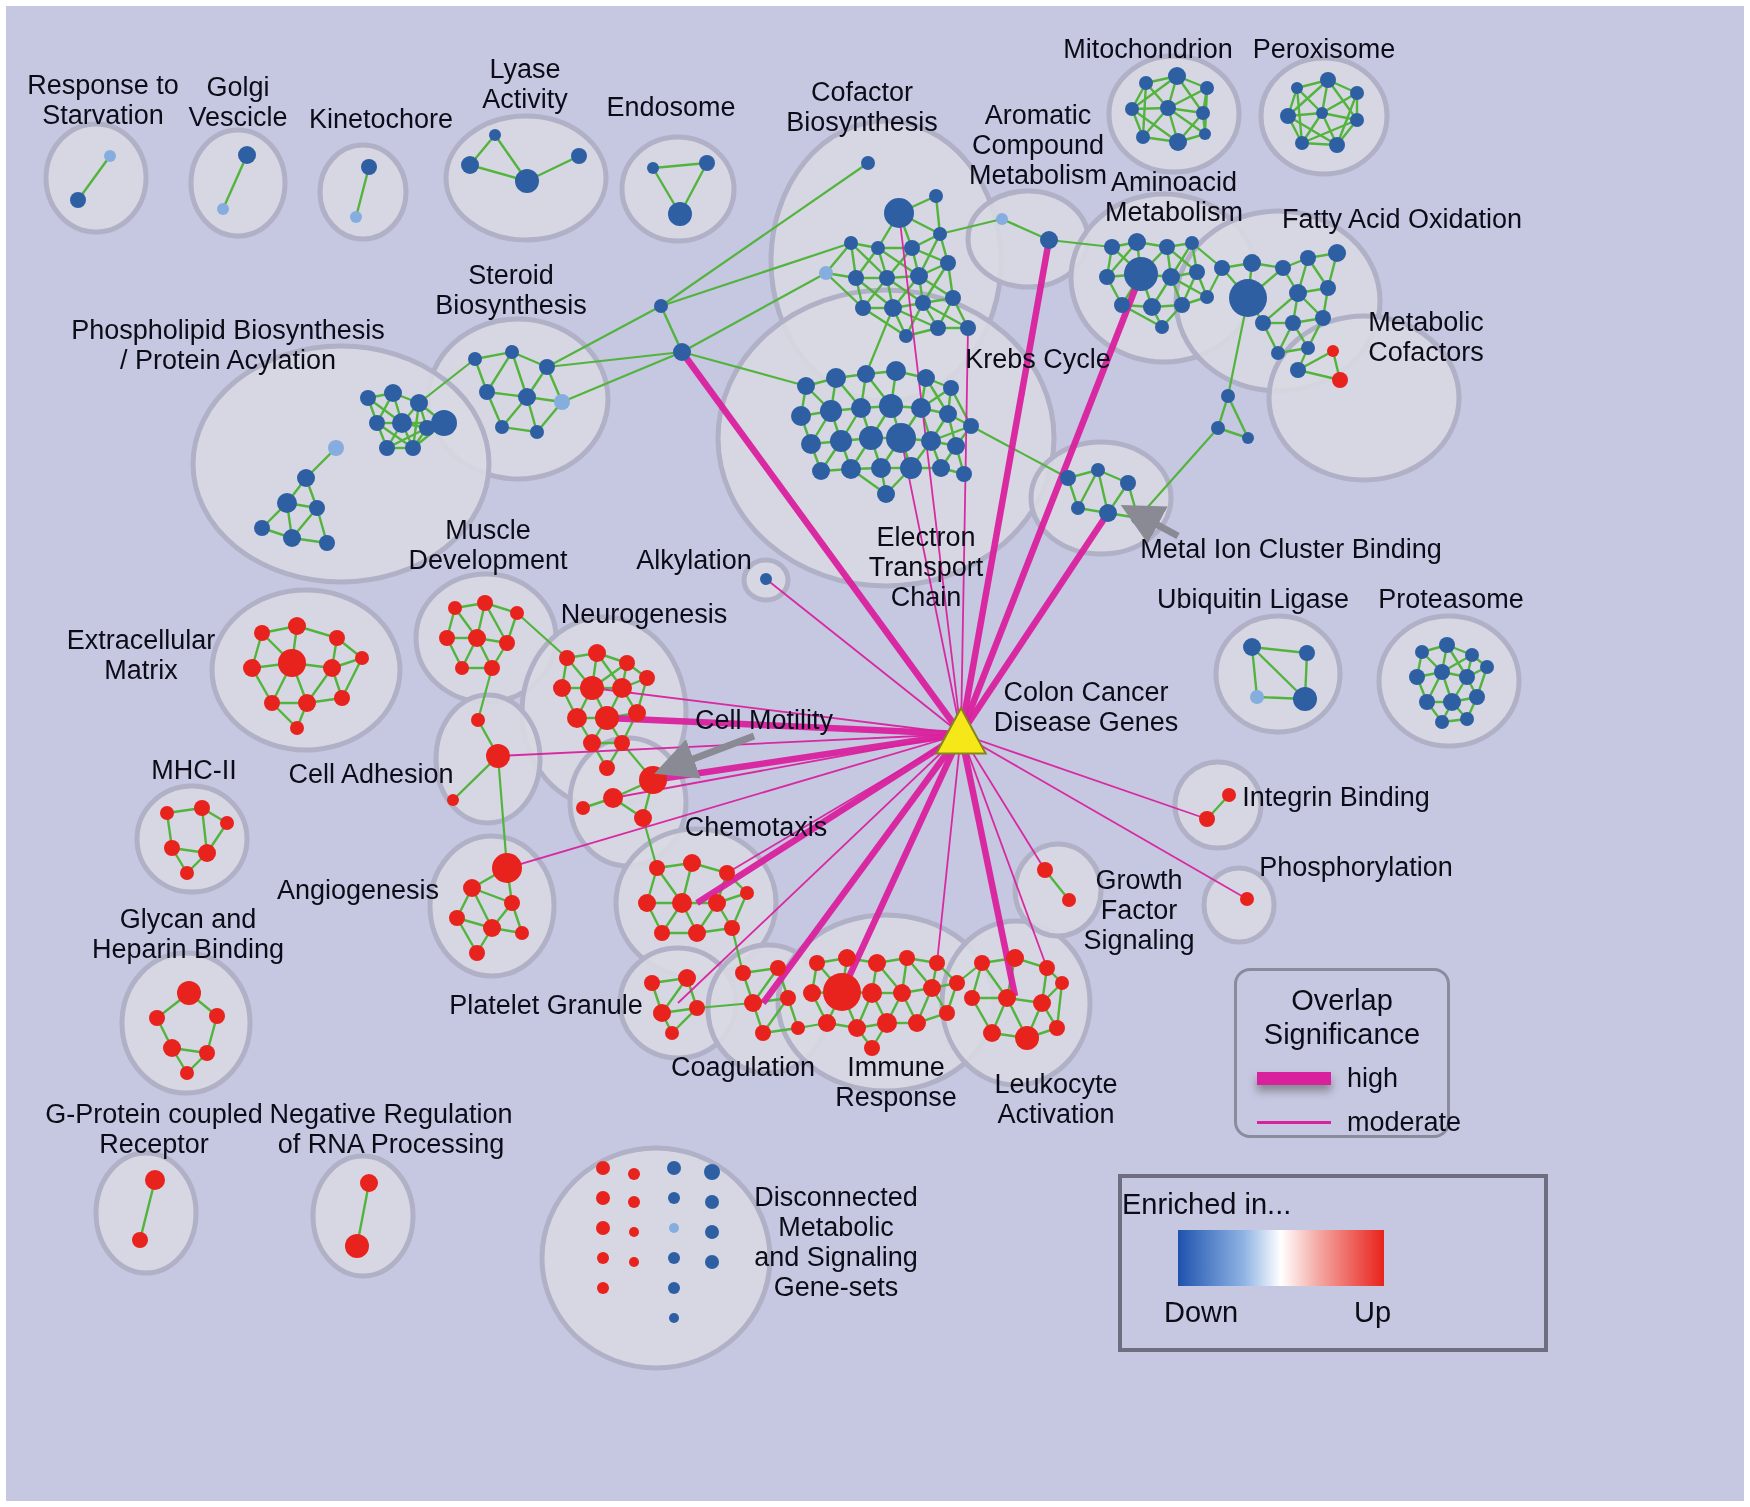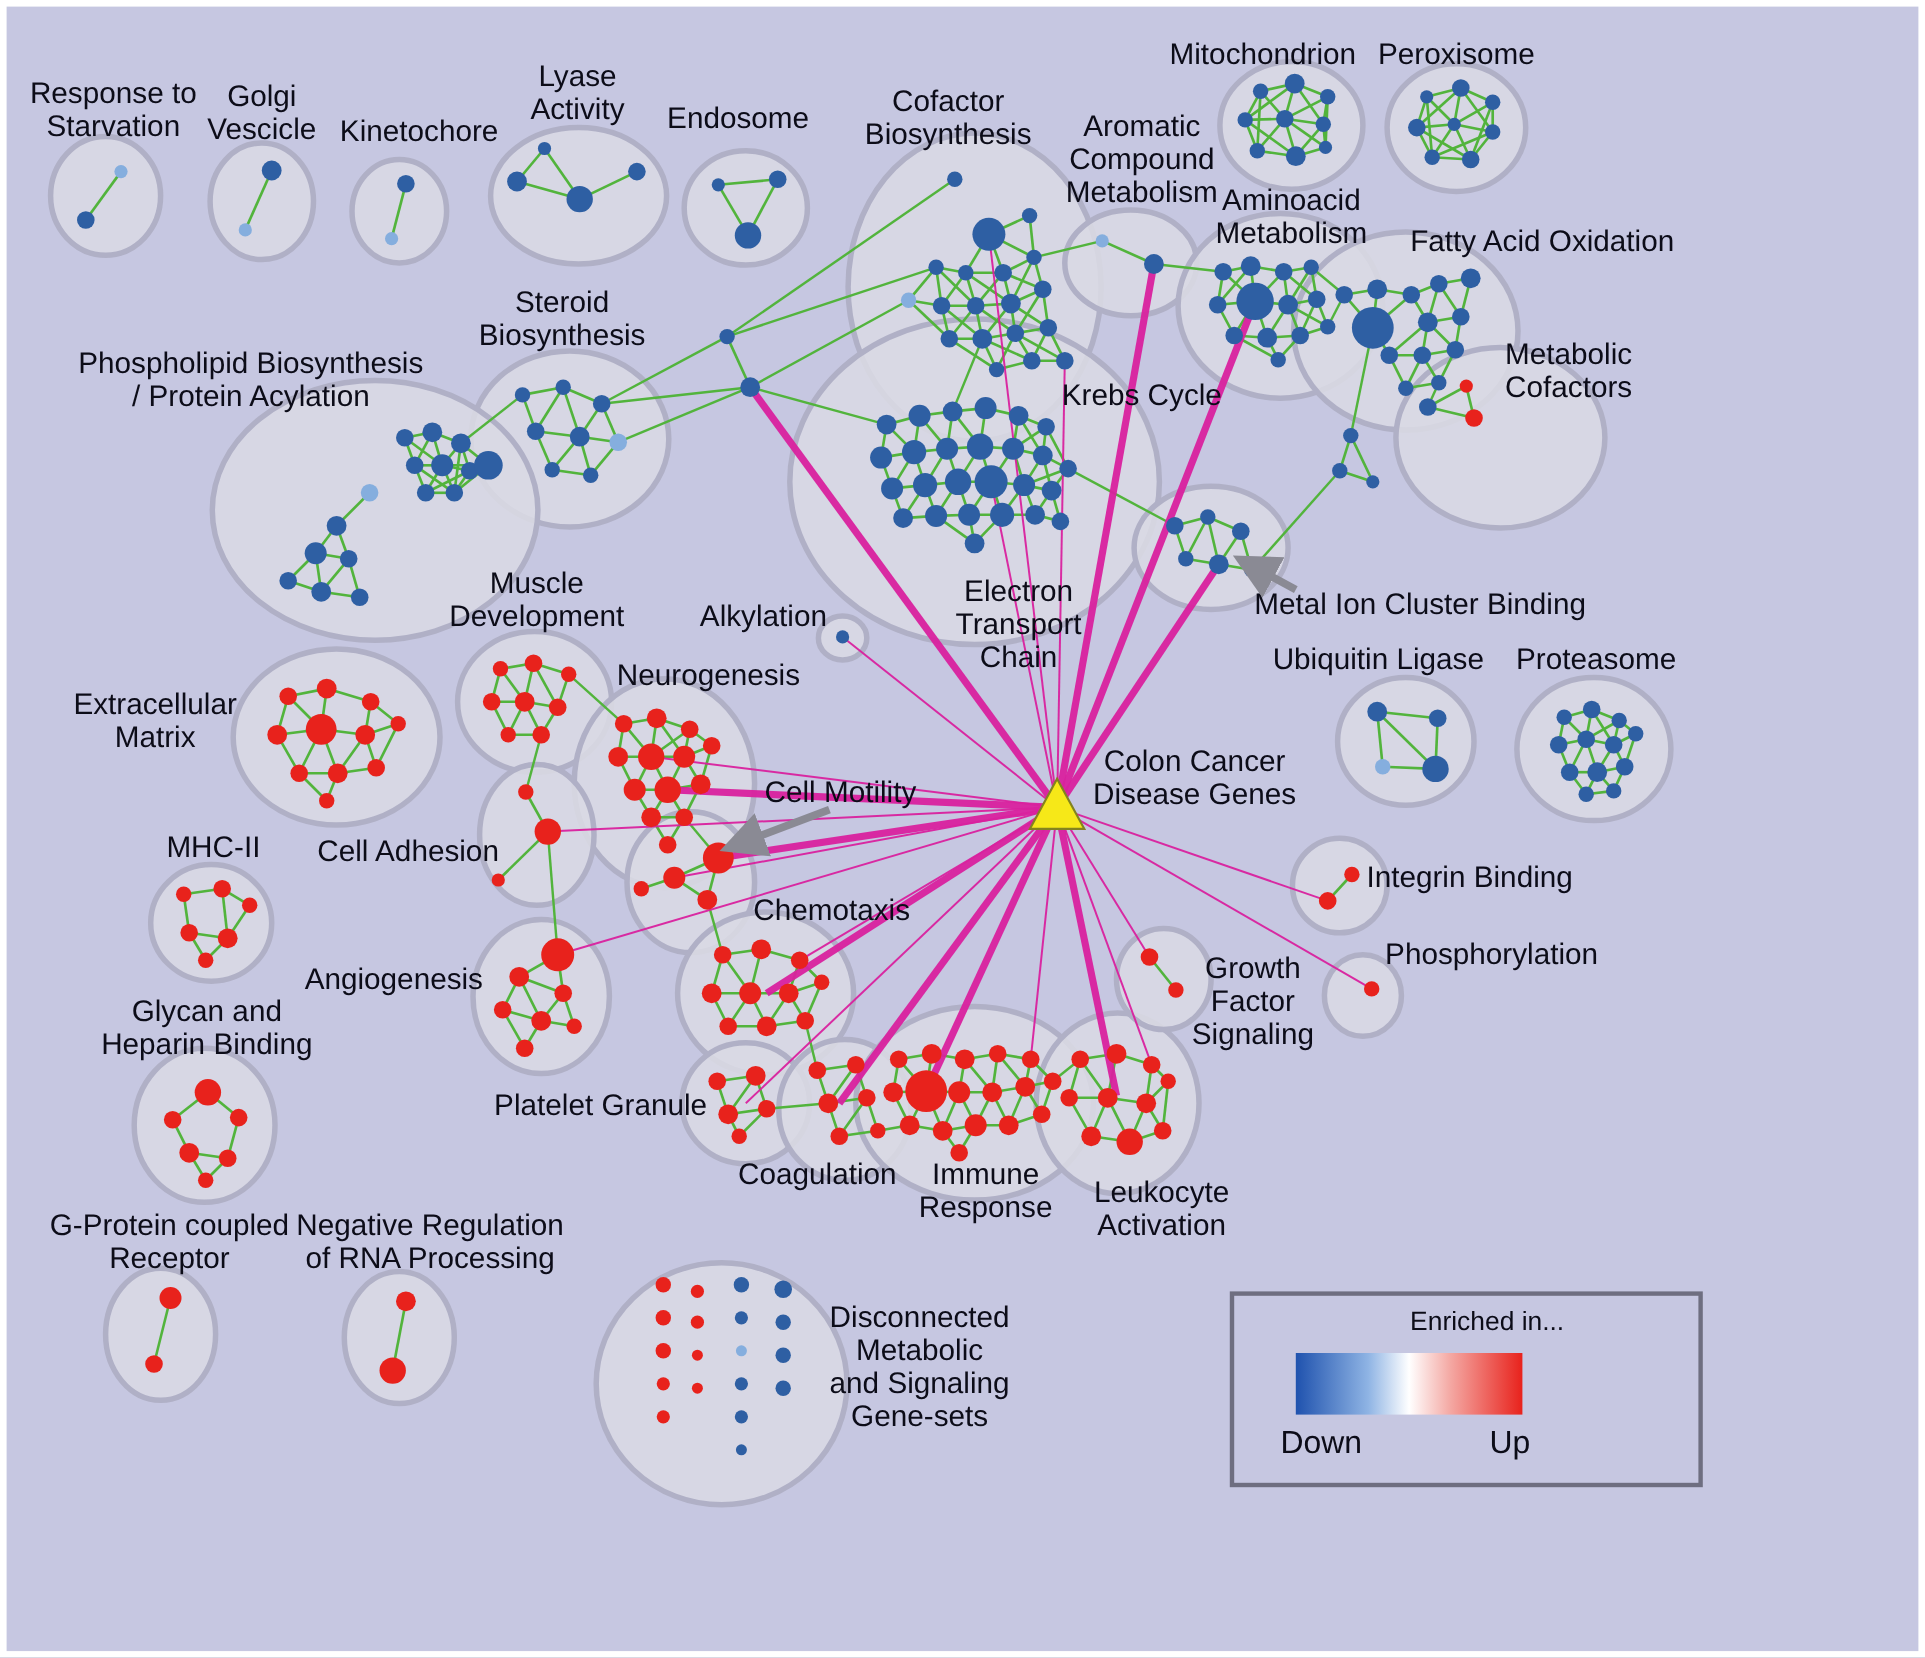--- a/index.html
+++ b/index.html
@@ -32,21 +32,21 @@
     margin-right:16px;
   }
   .lg-row .bar-moderate{
     width:74px;height:3px;background:#d9219e;margin-right:16px;
   }
   .lg-row .lg-item-label{font-size:27px;}
   .legend-enriched{
     left:1112px;top:1168px;width:430px;height:178px;
     border:4px solid #6e6e80;
   }
-  .enr-title{position:absolute;left:0;top:10px;width:300px;text-align:right;font-size:24px;}
+  .enr-title{position:absolute;left:0;top:10px;width:300px;text-align:left;font-size:29px;}
   .enr-gradient{
     position:absolute;left:56px;top:52px;width:206px;height:56px;
     background:linear-gradient(to right,#1f52ae 0%,#8fb4e4 32%,#ffffff 50%,#f4a9a4 68%,#e8221c 100%);
   }
   .enr-down{position:absolute;left:30px;top:118px;font-size:29px;margin-left:12px;}
   .enr-up{position:absolute;left:232px;top:118px;font-size:29px;text-align:right;}
   .enr-side{position:absolute;left:282px;top:42px;width:140px;text-align:center;font-size:26px;line-height:31px;}
 </style>
 </head>
 <body>
@@ -976,20 +976,34 @@
         <text x="1330" y="800" text-anchor="middle" class="lbl"><tspan x="1330" dy="0">Integrin Binding</tspan></text>
         <text x="1350" y="870" text-anchor="middle" class="lbl"><tspan x="1350" dy="0">Phosphorylation</tspan></text>
         <text x="830" y="1200" text-anchor="middle" class="lbl"><tspan x="830" dy="0">Disconnected</tspan><tspan x="830" dy="30">Metabolic</tspan><tspan x="830" dy="30">and Signaling</tspan><tspan x="830" dy="30">Gene-sets</tspan></text>
         <polygon points="955,702 930.3,747.5 979.7,747.5" fill="#f6e818" stroke="#83831f" stroke-width="2"></polygon>
         <text x="1080" y="695" text-anchor="middle" class="lbl"><tspan x="1080" dy="0">Colon Cancer</tspan><tspan x="1080" dy="30">Disease Genes</tspan></text>
         <line x1="1172" y1="530" x2="1124" y2="504" stroke="#8a8a94" stroke-width="7" marker-end="url(#arrowhead)"></line>
         <line x1="748" y1="730" x2="658" y2="764" stroke="#8a8a94" stroke-width="7" marker-end="url(#arrowhead)"></line>
       </g>
     </svg>
 
+  <div class="legend legend-overlap">
+    <div class="lg-title">
+      <div>Overlap</div>
+      <div>Significance</div>
+    </div>
+    <div class="lg-row" style="top:92px;">
+      <span class="bar-high"></span>
+      <span class="lg-item-label">high</span>
+    </div>
+    <div class="lg-row" style="top:136px;">
+      <span class="bar-moderate"></span>
+      <span class="lg-item-label">moderate</span>
+    </div>
+  </div>
 
   <div class="legend legend-enriched">
     <div class="enr-title">Enriched in...</div>
     <div class="enr-gradient"></div>
     <div class="enr-down">Down</div>
     <div class="enr-up">Up</div>
   </div>
 
 </div>
 

